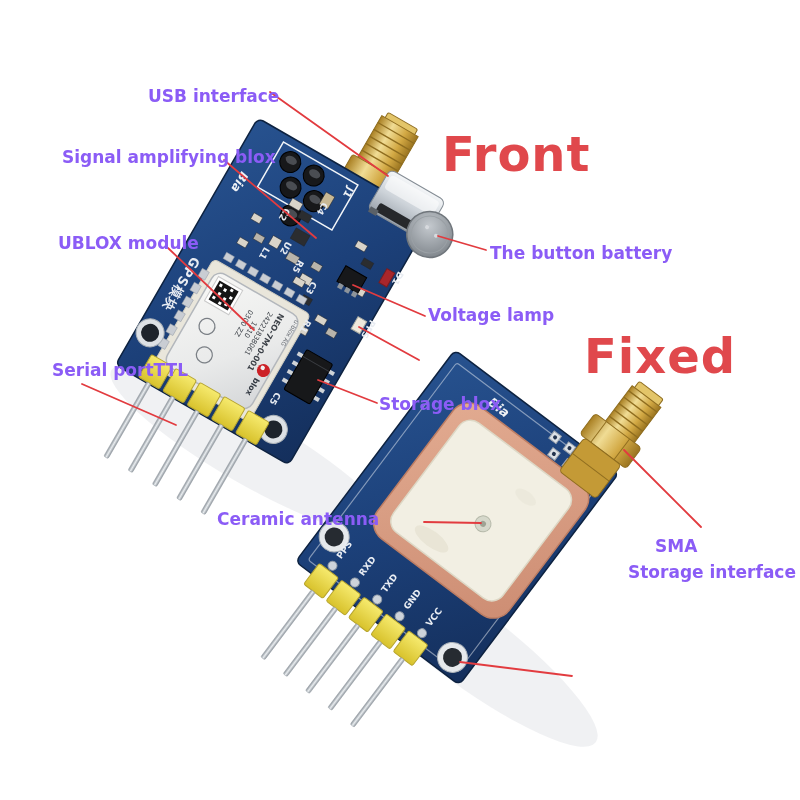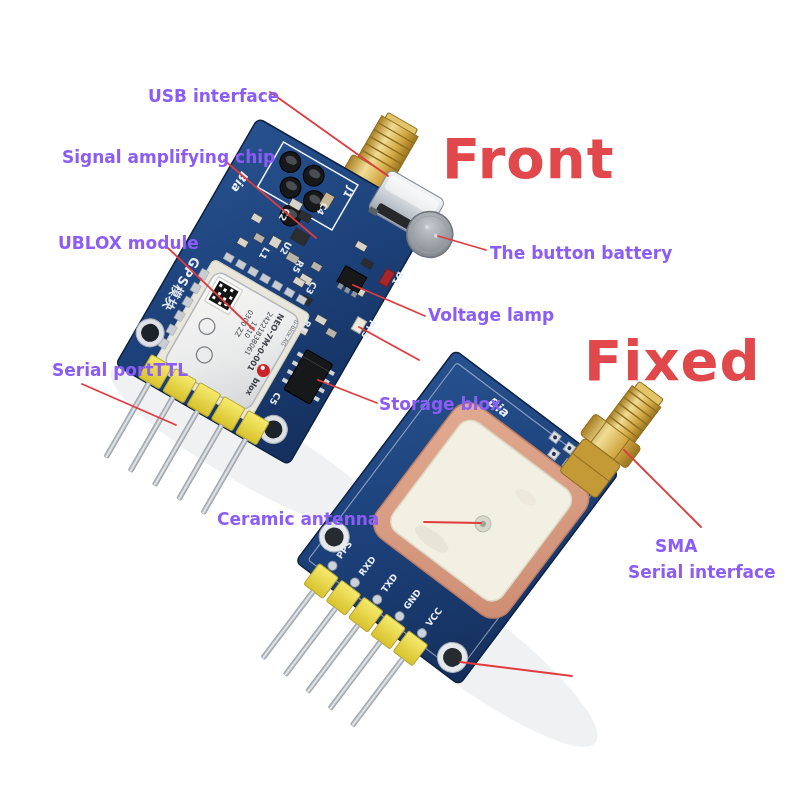--- a/index.html
+++ b/index.html
@@ -1,20 +1,20 @@
 <!DOCTYPE html>
 <html><head>
 <meta charset="utf-8">
 <style>
   html,body{margin:0;padding:0;background:#ffffff;}
   .stage{position:relative;width:800px;height:800px;background:#ffffff;
          font-family:"DejaVu Sans",sans-serif;overflow:hidden;}
   .stage svg{position:absolute;left:0;top:0;}
   .lbl{position:absolute;font-weight:700;font-size:17px;color:#8b5cf6;white-space:nowrap;}
-  .big{position:absolute;font-weight:700;font-size:56px;color:#e0484c;letter-spacing:1px;white-space:nowrap;}
+  .big{position:absolute;font-weight:700;font-size:48px;color:#e0484c;letter-spacing:1px;white-space:nowrap;}
   text{font-family:"DejaVu Sans",sans-serif;}
 </style>
 </head>
 <body>
 
 <div class="stage">
 <svg width="800" height="800" viewBox="0 0 800 800">
   <defs>
     <linearGradient id="pcbG" x1="0" y1="0" x2="1" y2="1">
       <stop offset="0" stop-color="#27528f"></stop>
@@ -350,24 +350,24 @@
     <line x1="425" y1="316" x2="353" y2="285" stroke="#e23b3f"></line>
     <line x1="419" y1="360" x2="359" y2="327" stroke="#e23b3f"></line>
     <line x1="377" y1="403" x2="318" y2="380" stroke="#e23b3f"></line>
     <line x1="424" y1="522" x2="481" y2="523" stroke="#e23b3f"></line>
     <line x1="624" y1="450" x2="701" y2="527" stroke="#e23b3f"></line>
     <line x1="572" y1="676" x2="460" y2="662" stroke="#e23b3f"></line>
   </g>
 </svg>
 
   <div class="lbl" style="left:148px;top:86px">USB interface</div>
-  <div class="lbl" style="left:62px;top:147px">Signal amplifying chip</div>
+  <div class="lbl" style="left:62px;top:147px">Signal amplifying blox</div>
   <div class="lbl" style="left:52px;top:360px">Serial portTTL</div>
   <div class="lbl" style="left:58px;top:233px">UBLOX module</div>
   <div class="big" style="left:442px;top:126px">Front</div>
   <div class="lbl" style="left:490px;top:243px">The button battery</div>
   <div class="lbl" style="left:428px;top:305px">Voltage lamp</div>
   <div class="big" style="left:584px;top:328px">Fixed</div>
   <div class="lbl" style="left:379px;top:394px">Storage blox</div>
   <div class="lbl" style="left:217px;top:509px">Ceramic antenna</div>
   <div class="lbl" style="left:655px;top:536px">SMA</div>
-  <div class="lbl" style="left:628px;top:562px">Serial interface</div>
+  <div class="lbl" style="left:628px;top:562px">Storage interface</div>
 </div>
 
 </body></html>

